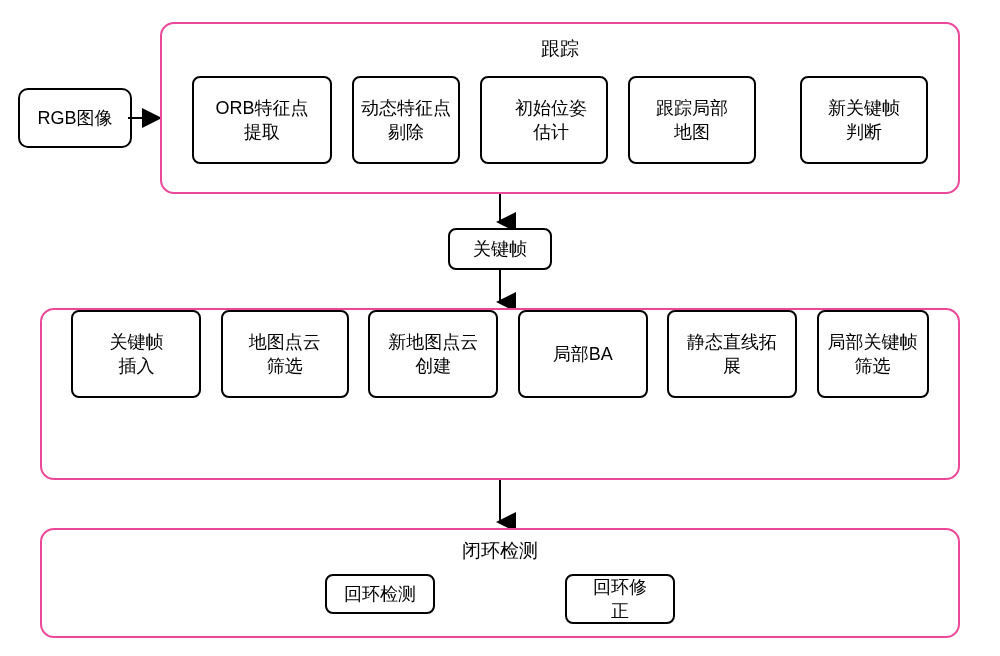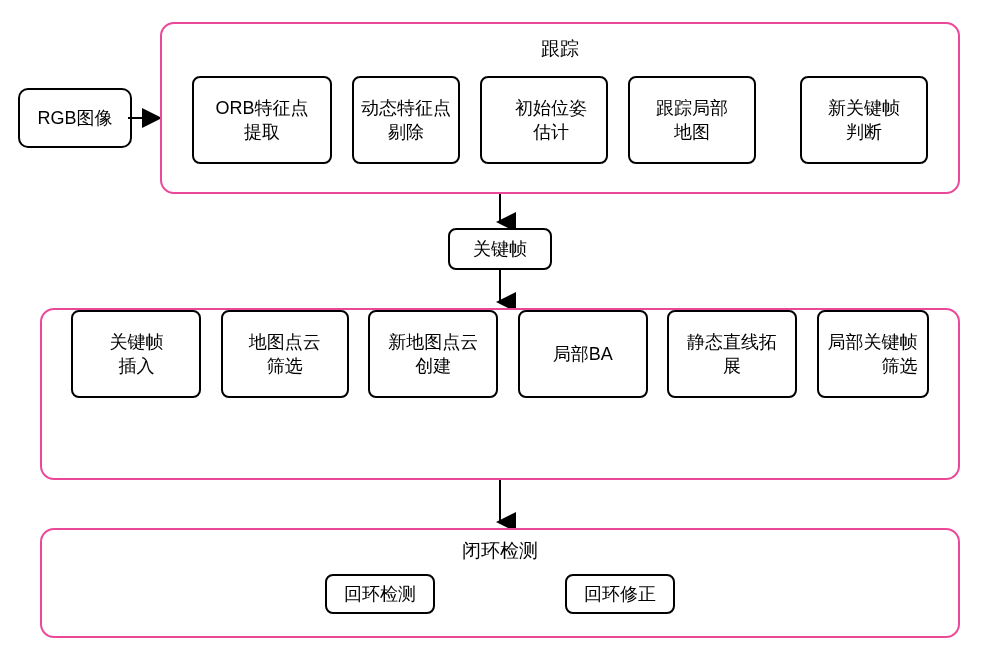--- a/index.html
+++ b/index.html
@@ -137,38 +137,38 @@
       </div>
     <div class="cell" style="width:130px; height:88px;">
         <span>新地图点云<br>创建</span>
       </div>
     <div class="cell" style="width:130px; height:88px;">
         <span>局部BA</span>
       </div>
     <div class="cell" style="width:130px; height:88px;">
         <span>静态直线拓<br>展</span>
       </div>
-    <div class="cell" style="width:112px; height:88px;text-align:right;">
+    <div class="cell" style="width:112px; height:88px;">
         <span>局部关键帧<br>筛选</span>
       </div>
   </div>
 </div>
 
 <svg class="arrow" style="left:490px; top:480px; width:20px; height:54px;">
   <defs>
     <marker id="ah4" markerWidth="10" markerHeight="10" refX="5" refY="8" orient="auto">
       <path d="M0,0 L10,0 L5,10 Z" fill="#000"></path>
     </marker>
   </defs>
   <line x1="10" y1="0" x2="10" y2="42" stroke="#000" stroke-width="2" marker-end="url(#ah4)"></line>
 </svg>
 
 <div class="module" style="left:40px; top:528px; width:920px; height:110px;">
   <div class="module-title" style="padding:8px 0 10px 0;">闭环检测</div>
   <div class="row" style="justify-content:center; gap:130px; padding-bottom:12px;">
     <div class="cell" style="width:110px; height:40px; padding:6px;">
         <span>回环检测</span>
       </div>
-    <div class="cell" style="width:110px; height:40px; padding:14px;">
+    <div class="cell" style="width:110px; height:40px; padding:23px;">
         <span>回环修正</span>
       </div>
   </div>
 </div>
 
 </body></html>

